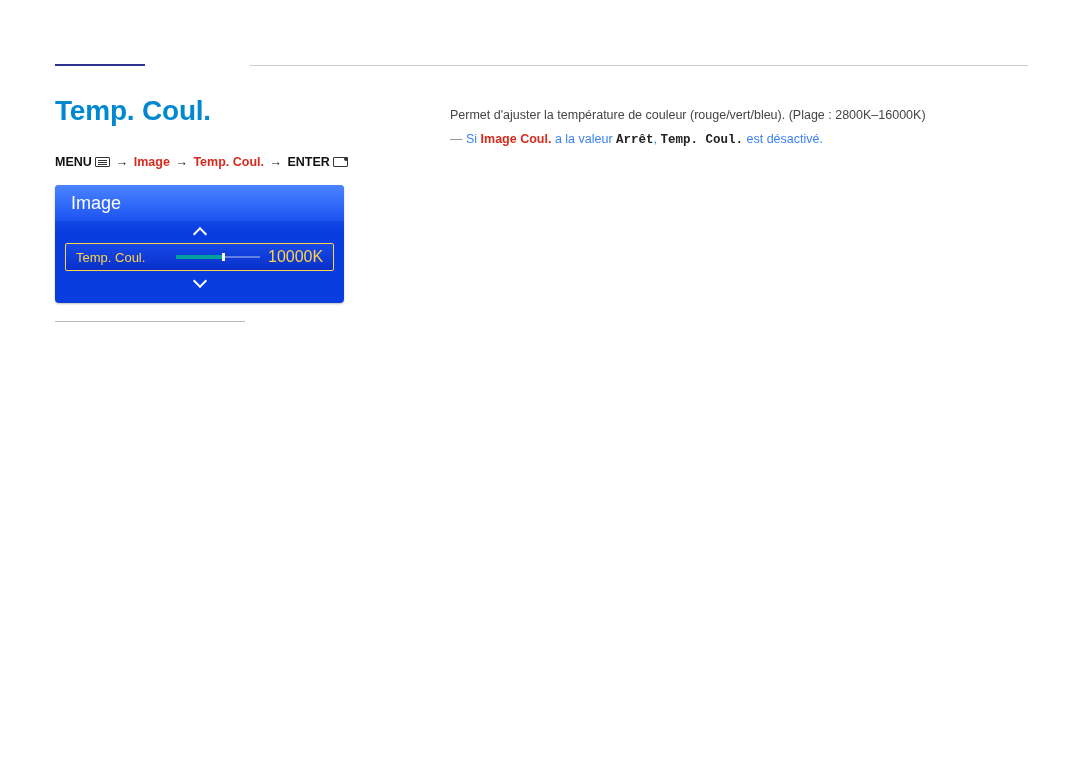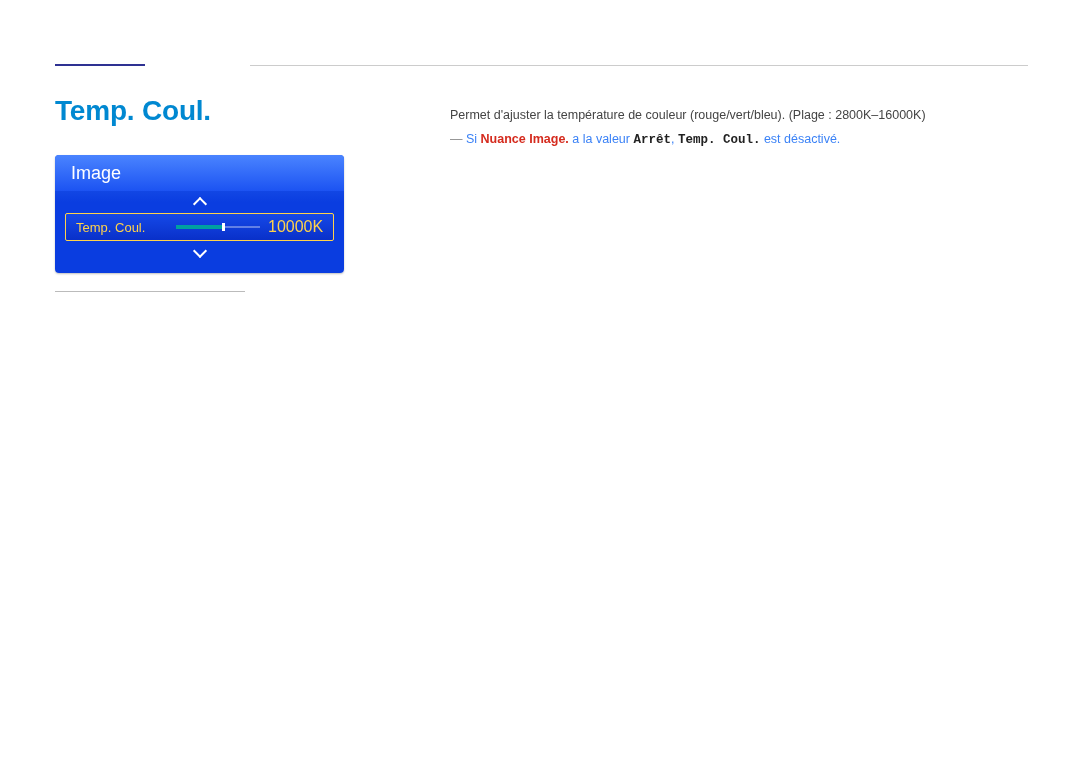--- a/index.html
+++ b/index.html
@@ -204,20 +204,31 @@
 </head>
 <body>
 
 <div class="top-accent"></div>
 <div class="top-rule"></div>
 
 <div class="left-col">
 
   <h1 class="heading">Temp. Coul.</h1>
 
+  <div class="path-line">
+    <span class="b">MENU</span>
+    <span class="menu-icon"></span>
+    <span class="arrow">→</span>
+    <span class="hi">Image</span>
+    <span class="arrow">→</span>
+    <span class="hi">Temp. Coul.</span>
+    <span class="arrow">→</span>
+    <span class="b">ENTER</span>
+    <span class="enter-icon"></span>
+  </div>
 
   <div class="osd">
     <div class="osd-title">Image</div>
     <div class="osd-arrow-row">
       <span class="chev-up"></span>
     </div>
     <div class="osd-row">
       <span class="osd-row-label">Temp. Coul.</span>
       <span class="osd-slider">
         <span class="osd-slider-track"></span>
@@ -232,16 +243,16 @@
     <div class="osd-bottom-space"></div>
   </div>
 
   <div class="footnote-rule"></div>
 </div>
 
 <div class="right-col">
   <p>Permet d'ajuster la température de couleur (rouge/vert/bleu). (Plage : 2800K–16000K)</p>
 
   <p class="dash-line">
-    <span class="light">Si </span><span class="redb">Nuance Image.</span><span class="light"> a la valeur </span><span class="blkb">Arrêt</span><span class="light">, </span><span class="blkb">Temp. Coul.</span><span class="light"> est désactivé.</span>
+    <span class="light">Si </span><span class="redb">Image Coul.</span><span class="light"> a la valeur </span><span class="blkb">Arrêt</span><span class="light">, </span><span class="blkb">Temp. Coul.</span><span class="light"> est désactivé.</span>
   </p>
 
 </div>
 
 </body></html>

